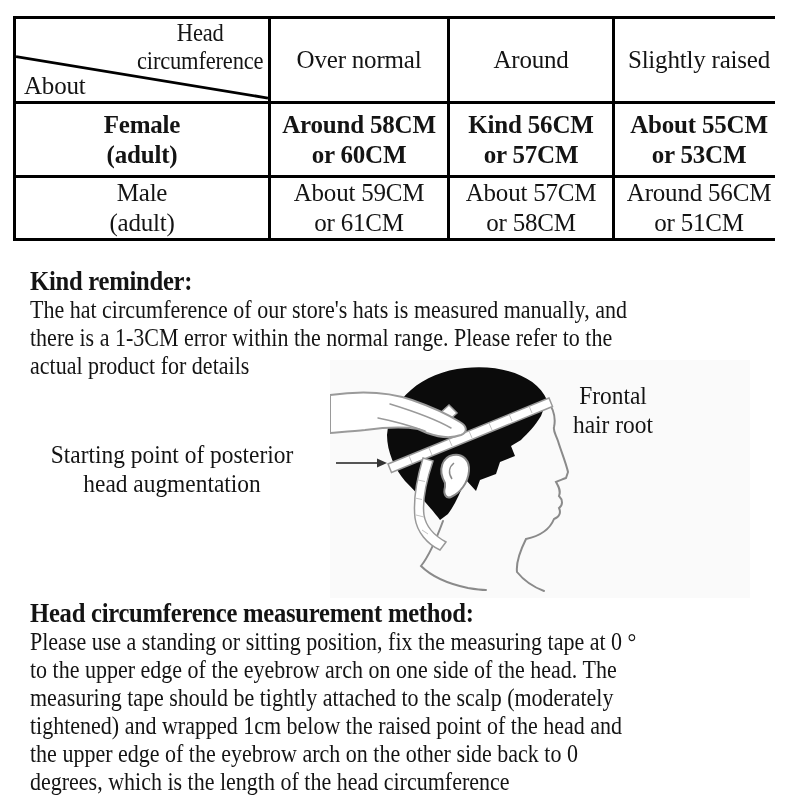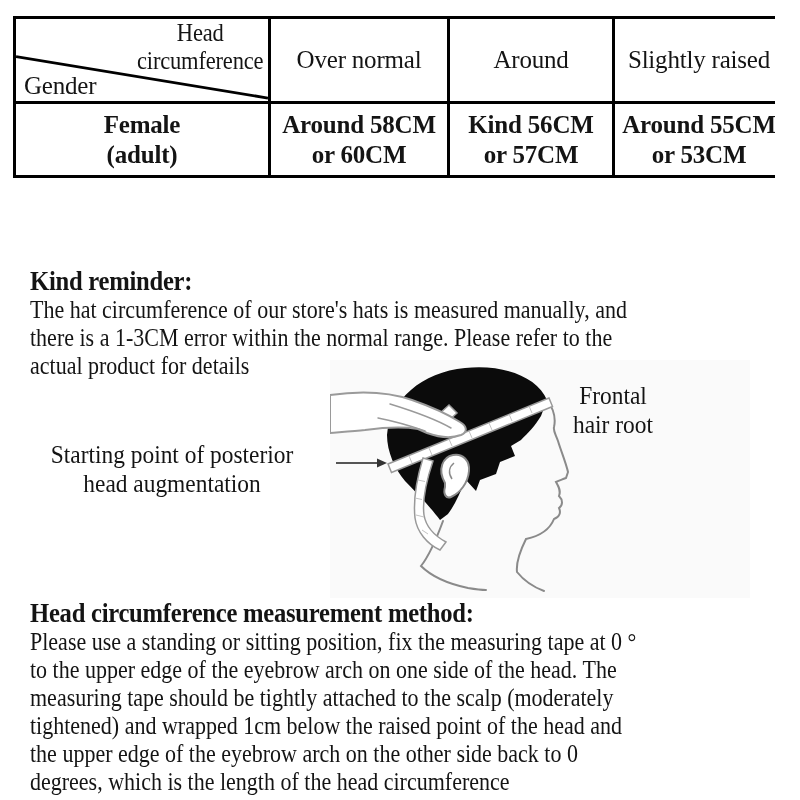--- a/index.html
+++ b/index.html
@@ -62,42 +62,60 @@
     <tbody>
         <tr class="row-header">
       <td class="corner-cell">
         <svg class="corner-diag" viewBox="0 0 249 85" preserveAspectRatio="none">
           <line x1="0" y1="39" x2="249" y2="82" stroke="#000" stroke-width="3"></line>
         </svg>
         <div class="corner-top">
           <div>Head</div>
           <div>circumference</div>
         </div>
-        <div class="corner-bottom">Gender</div>
+        <div class="corner-bottom">About</div>
       </td>
       <td>Over normal</td>
       <td>Around</td>
       <td>Slightly raised</td>
     </tr>
     <tr class="row-female">
       <td>
         <div>Female</div>
         <div>(adult)</div>
       </td>
       <td>
         <div>Around 58CM</div>
         <div>or 60CM</div>
       </td>
       <td>
         <div>Kind 56CM</div>
         <div>or 57CM</div>
       </td>
       <td>
-        <div>Around 55CM</div>
+        <div>About 55CM</div>
         <div>or 53CM</div>
+      </td>
+    </tr>
+    <tr class="row-male">
+      <td>
+        <div>Male</div>
+        <div>(adult)</div>
+      </td>
+      <td>
+        <div>About 59CM</div>
+        <div>or 61CM</div>
+      </td>
+      <td>
+        <div>About 57CM</div>
+        <div>or 58CM</div>
+      </td>
+      <td>
+        <div>Around 56CM</div>
+        <div>or 51CM</div>
       </td>
     </tr>
   </tbody>
     </table>
 
   <div class="text-block" id="reminder-block">
     <div class="block-heading">Kind reminder:</div>
     <div class="body-line">The hat circumference of our store's hats is measured manually, and</div>
     <div class="body-line">there is a 1-3CM error within the normal range. Please refer to the</div>
     <div class="body-line">actual product for details</div>

